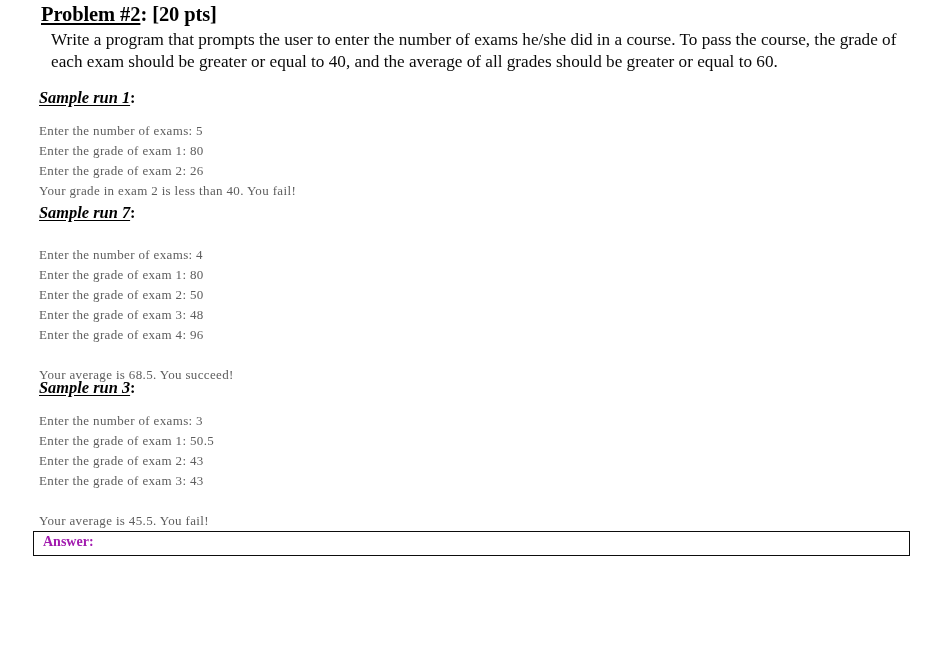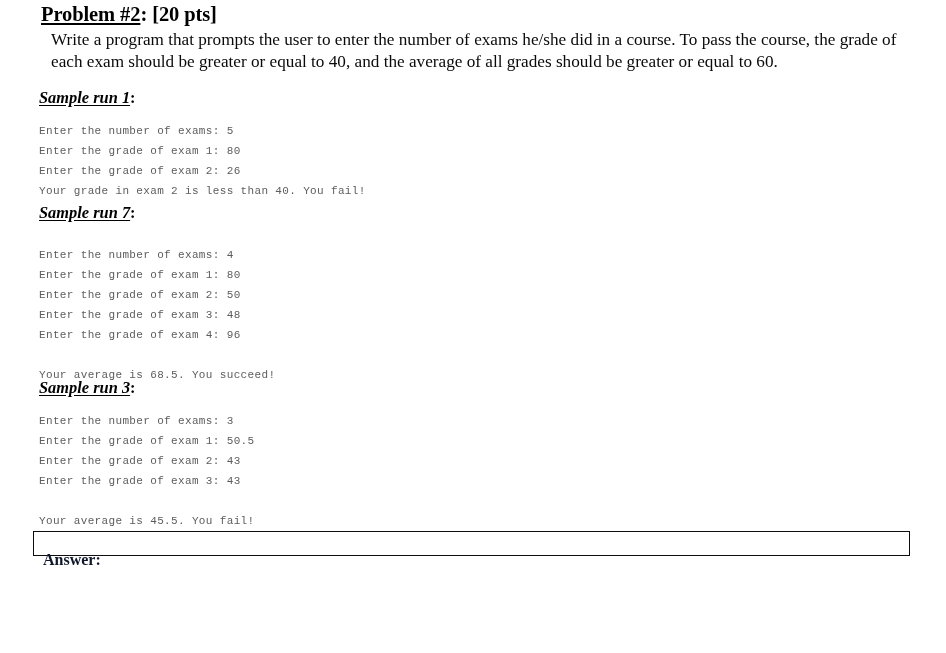--- a/index.html
+++ b/index.html
@@ -67,48 +67,48 @@
   .run-heading .u {
     text-decoration: underline;
     text-underline-offset: 1.5px;
     font-style: italic;
   }
 
   
   .console {
     position: absolute;
     left: 39px;
-    font-family: Liberation Mono, monospace;
-    font-size: 11px;
+    font-family: Liberation Serif, serif;
+    font-size: 13px;
     line-height: 20px;
     color: #5d5d5d;
     white-space: pre;
     letter-spacing: 0.35px;
   }
 
   
   .answer-box {
     position: absolute;
     left: 33px;
     top: 531px;
     width: 877px;
     height: 25px;
     border: 1.5px solid #0d0d0d;
     box-sizing: border-box;
     background: #ffffff;
   }
   .answer-label {
     position: absolute;
     left: 9px;
-    top: 18px;
-    font-size: 16px;
+    top: 0;
+    font-size: 14px;
     font-weight: bold;
     line-height: 20px;
     white-space: nowrap;
-    color: #0f172a;
+    color: #a21caf;
   }
 </style>
 </head>
 <body>
 
 <div class="page">
 
   <div class="problem-title"><span class="u">Problem #2</span><span>: [20 pts]</span></div>
 
   <div class="problem-desc">Write a program that prompts the user to enter the number of exams he/she did in a course. To pass the course, the grade of each exam should be greater or equal to 40, and the average of all grades should be greater or equal to 60.</div>

